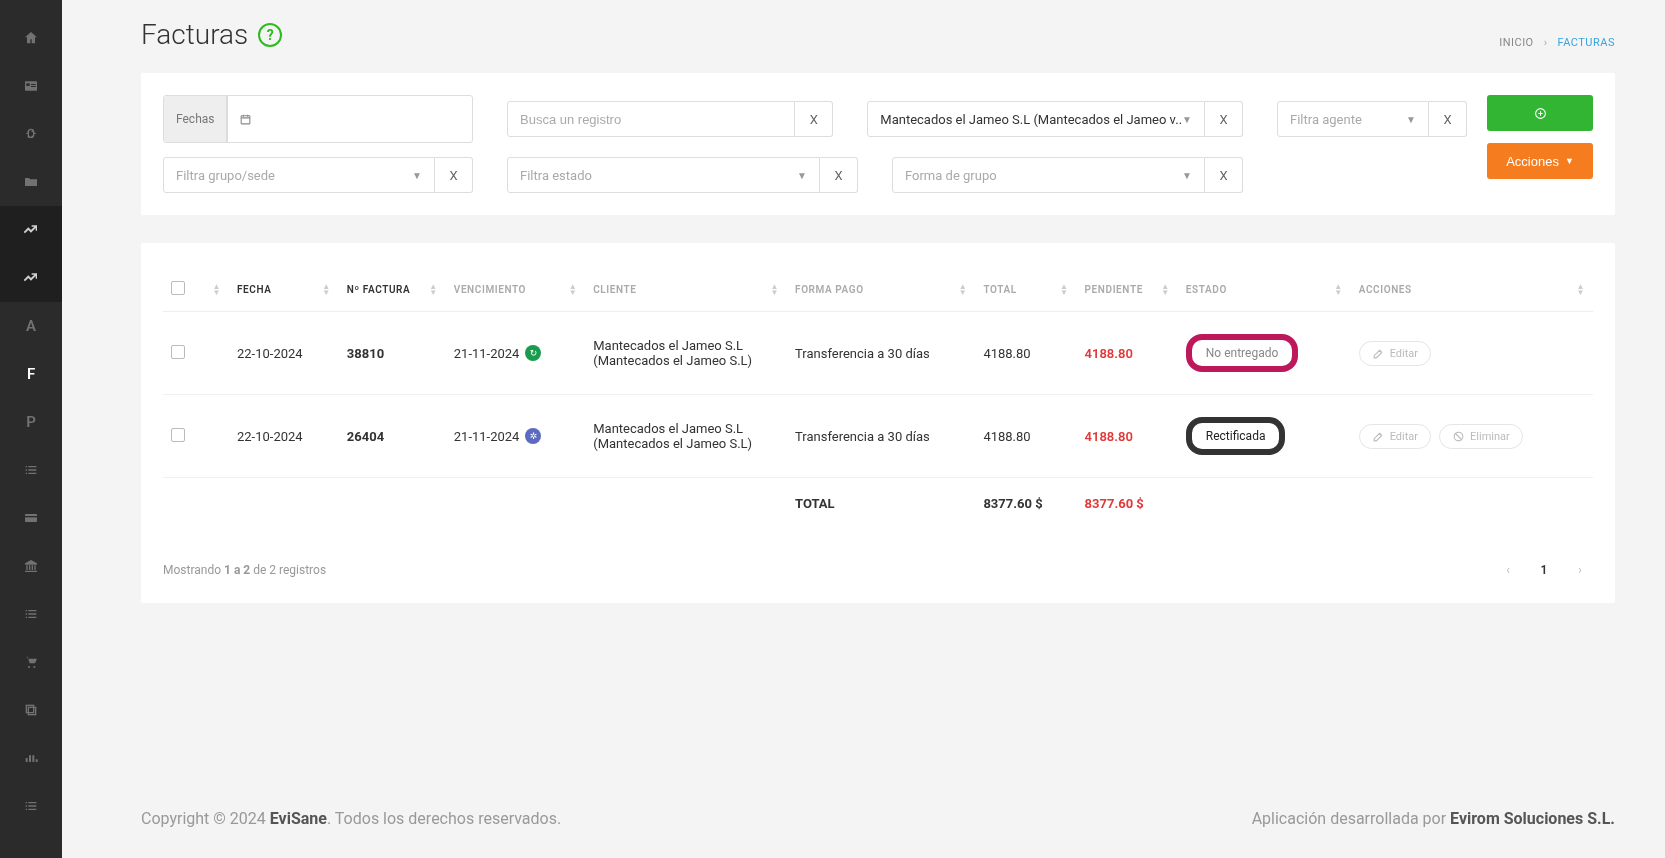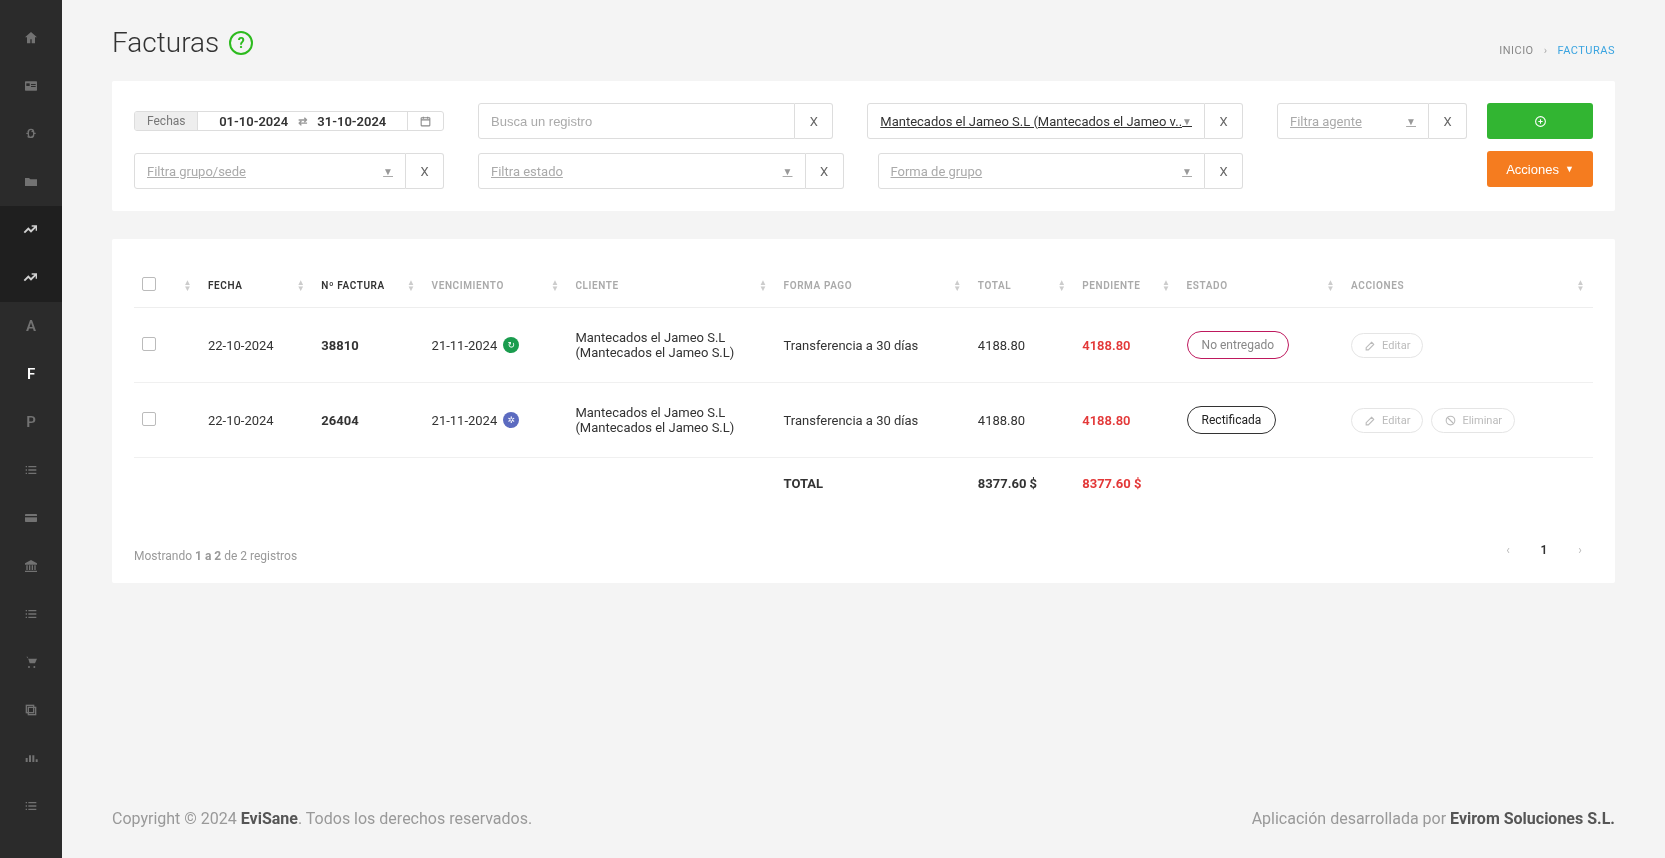--- a/index.html
+++ b/index.html
@@ -31,23 +31,24 @@
 .sidebar-item.active-section {
   background: #1f1f1f;
   color: #d0d0d0;
 }
 .sidebar-item.current {
   color: #fff;
 }
 .sidebar-item .letter { font-weight: 600; font-size: 15px; }
 .main {
   flex: 1;
-  padding: 26px 50px 20px 50px;
+  padding: 18px 50px 20px 50px;
   display: flex;
   flex-direction: column;
+  margin-left: 29px;
 }
 .page-header {
   display: flex;
   justify-content: space-between;
   align-items: flex-start;
   margin-bottom: 22px;
 }
 .page-title-wrap { display: flex; align-items: center; gap: 10px; }
 .page-title {
   font-size: 28px;
@@ -87,21 +88,21 @@
   margin-bottom: 14px;
   align-items: center;
 }
 .filters-row:last-child { margin-bottom: 0; }
 .date-filter {
   display: flex;
   border: 1px solid #ddd;
   border-radius: 3px;
   overflow: hidden;
   background: #fff;
-  height: 20px;
+  height: 48px;
   flex: 0 0 310px;
 }
 .date-filter .label {
   background: #eee;
   padding: 0 12px;
   display: flex;
   align-items: center;
   color: #777;
   font-size: 12px;
   border-right: 1px solid #ddd;
@@ -139,21 +140,20 @@
   color: #333;
   background: #fff;
   outline: none;
 }
 .text-input::placeholder, .select-input.placeholder { color: #aaa; }
 .select-input {
   display: flex;
   align-items: center;
   justify-content: space-between;
   cursor: pointer;
-  text-decoration: underline;
 }
 .select-input .caret { color: #999; font-size: 10px; }
 .clear-btn {
   width: 38px;
   border: 1px solid #ddd;
   border-left: none;
   border-radius: 0 3px 3px 0;
   background: #fff;
   display: flex;
   align-items: center;
@@ -228,21 +228,21 @@
   display: inline-flex; align-items: center; justify-content: center;
   color: #fff; font-size: 9px;
 }
 .dot-green { background: #1a9c4e; }
 .dot-blue { background: #5c6bc0; }
 .badge-outline {
   display: inline-block;
   padding: 6px 14px;
   border-radius: 16px;
   font-size: 12px;
-  border: 1px solid #be185d;
+  border: 6px solid #be185d;
   color: #888;
 }
 .badge-outline.dark { border-color: #333; color: #222; }
 .small-btn {
   display: inline-flex;
   align-items: center;
   gap: 5px;
   padding: 5px 12px;
   border: 1px solid #e5e5e5;
   border-radius: 14px;
@@ -251,21 +251,21 @@
   background: #fff;
   cursor: pointer;
 }
 .actions-cell { display: flex; gap: 8px; justify-content: flex-start; }
 .total-row td { border-bottom: none; font-weight: 700; padding-top: 18px; }
 .total-row .red { color: #e33838; }
 .table-footer {
   margin-top: 24px;
   display: flex;
   justify-content: space-between;
-  align-items: flex-end;
+  align-items: center;
   color: #999;
   font-size: 12px;
 }
 .pagination { display: flex; gap: 10px; align-items: center; }
 .pagination .pg {
   width: 26px; height: 26px;
   display: flex; align-items: center; justify-content: center;
   color: #bbb; cursor: pointer; font-size: 12px;
 }
 .pagination .pg.active { color: #333; font-weight: 600; }
@@ -385,25 +385,20 @@
         <span class="current">FACTURAS</span>
       </div>
     </div>
 
     <div class="filters-card">
       <div style="display:flex; gap:20px;">
         <div style="flex:1;">
           <div class="filters-row">
             <div class="date-filter">
               <div class="label">Fechas</div>
-              <div class="dates">
-                <span>01-10-2024</span>
-                <span class="swap">⇄</span>
-                <span>31-10-2024</span>
-              </div>
               <div class="cal">
                 <svg class="svg-ico-sm" viewBox="0 0 24 24">
                     <rect x="4" y="5" width="16" height="15" rx="1" fill="none" stroke="currentColor" stroke-width="2"></rect>
                     <path d="M4 9h16M8 3v4M16 3v4" stroke="currentColor" stroke-width="2"></path>
                   </svg>
               </div>
             </div>
             <div class="input-with-clear" style="flex:1;">
               <input class="text-input" placeholder="Busca un registro" style="">
               <div class="clear-btn">X</div>

